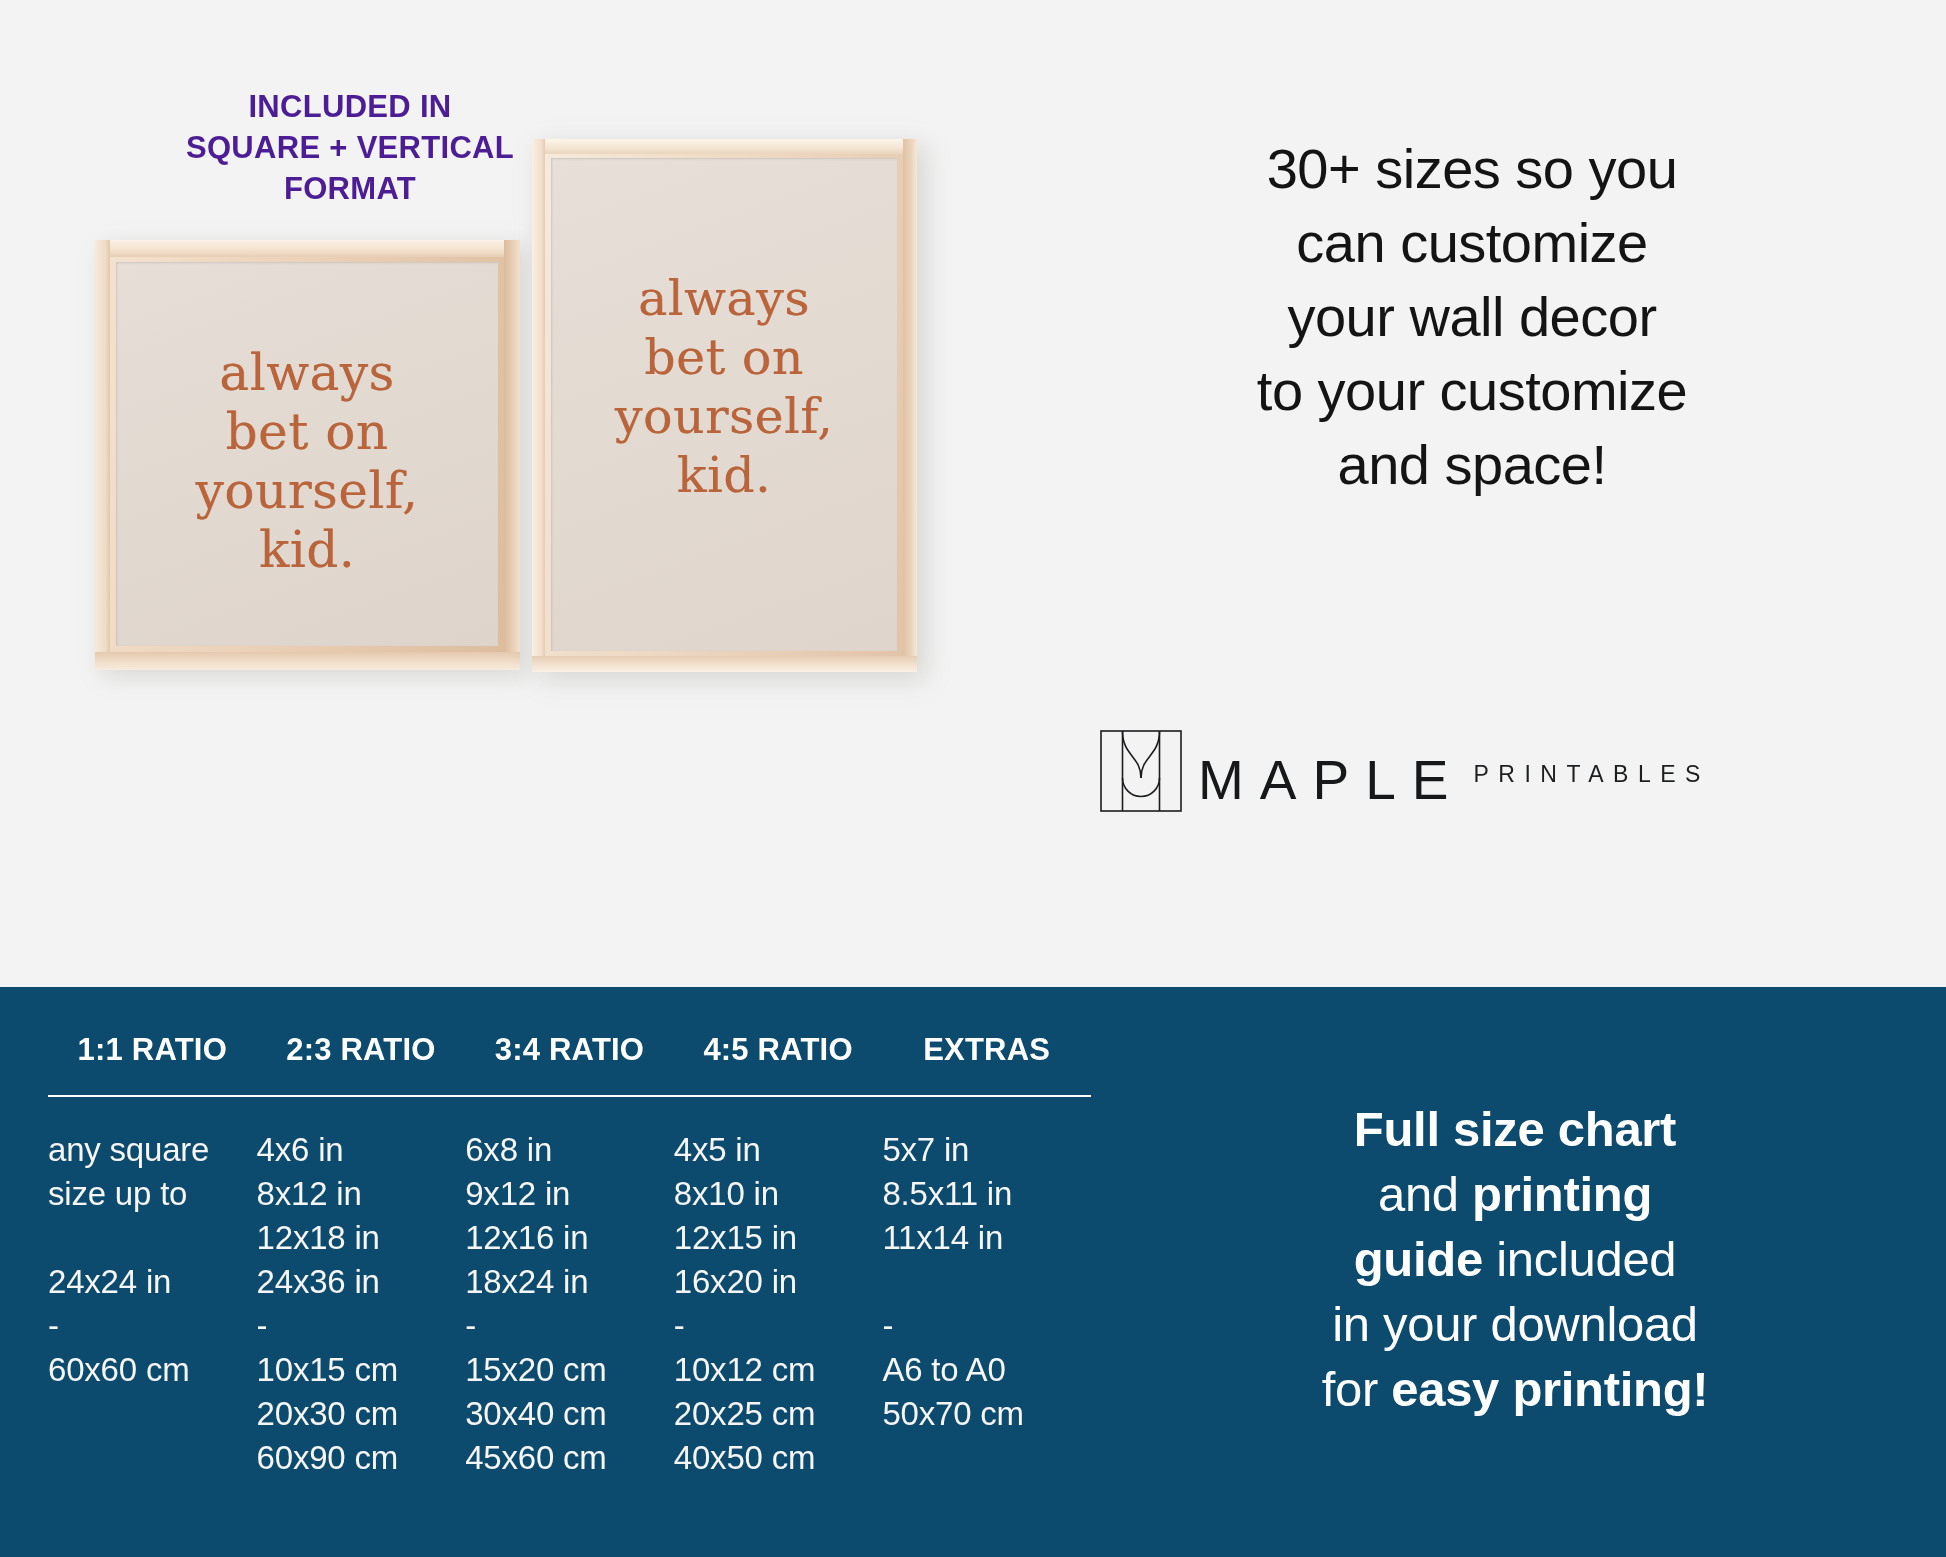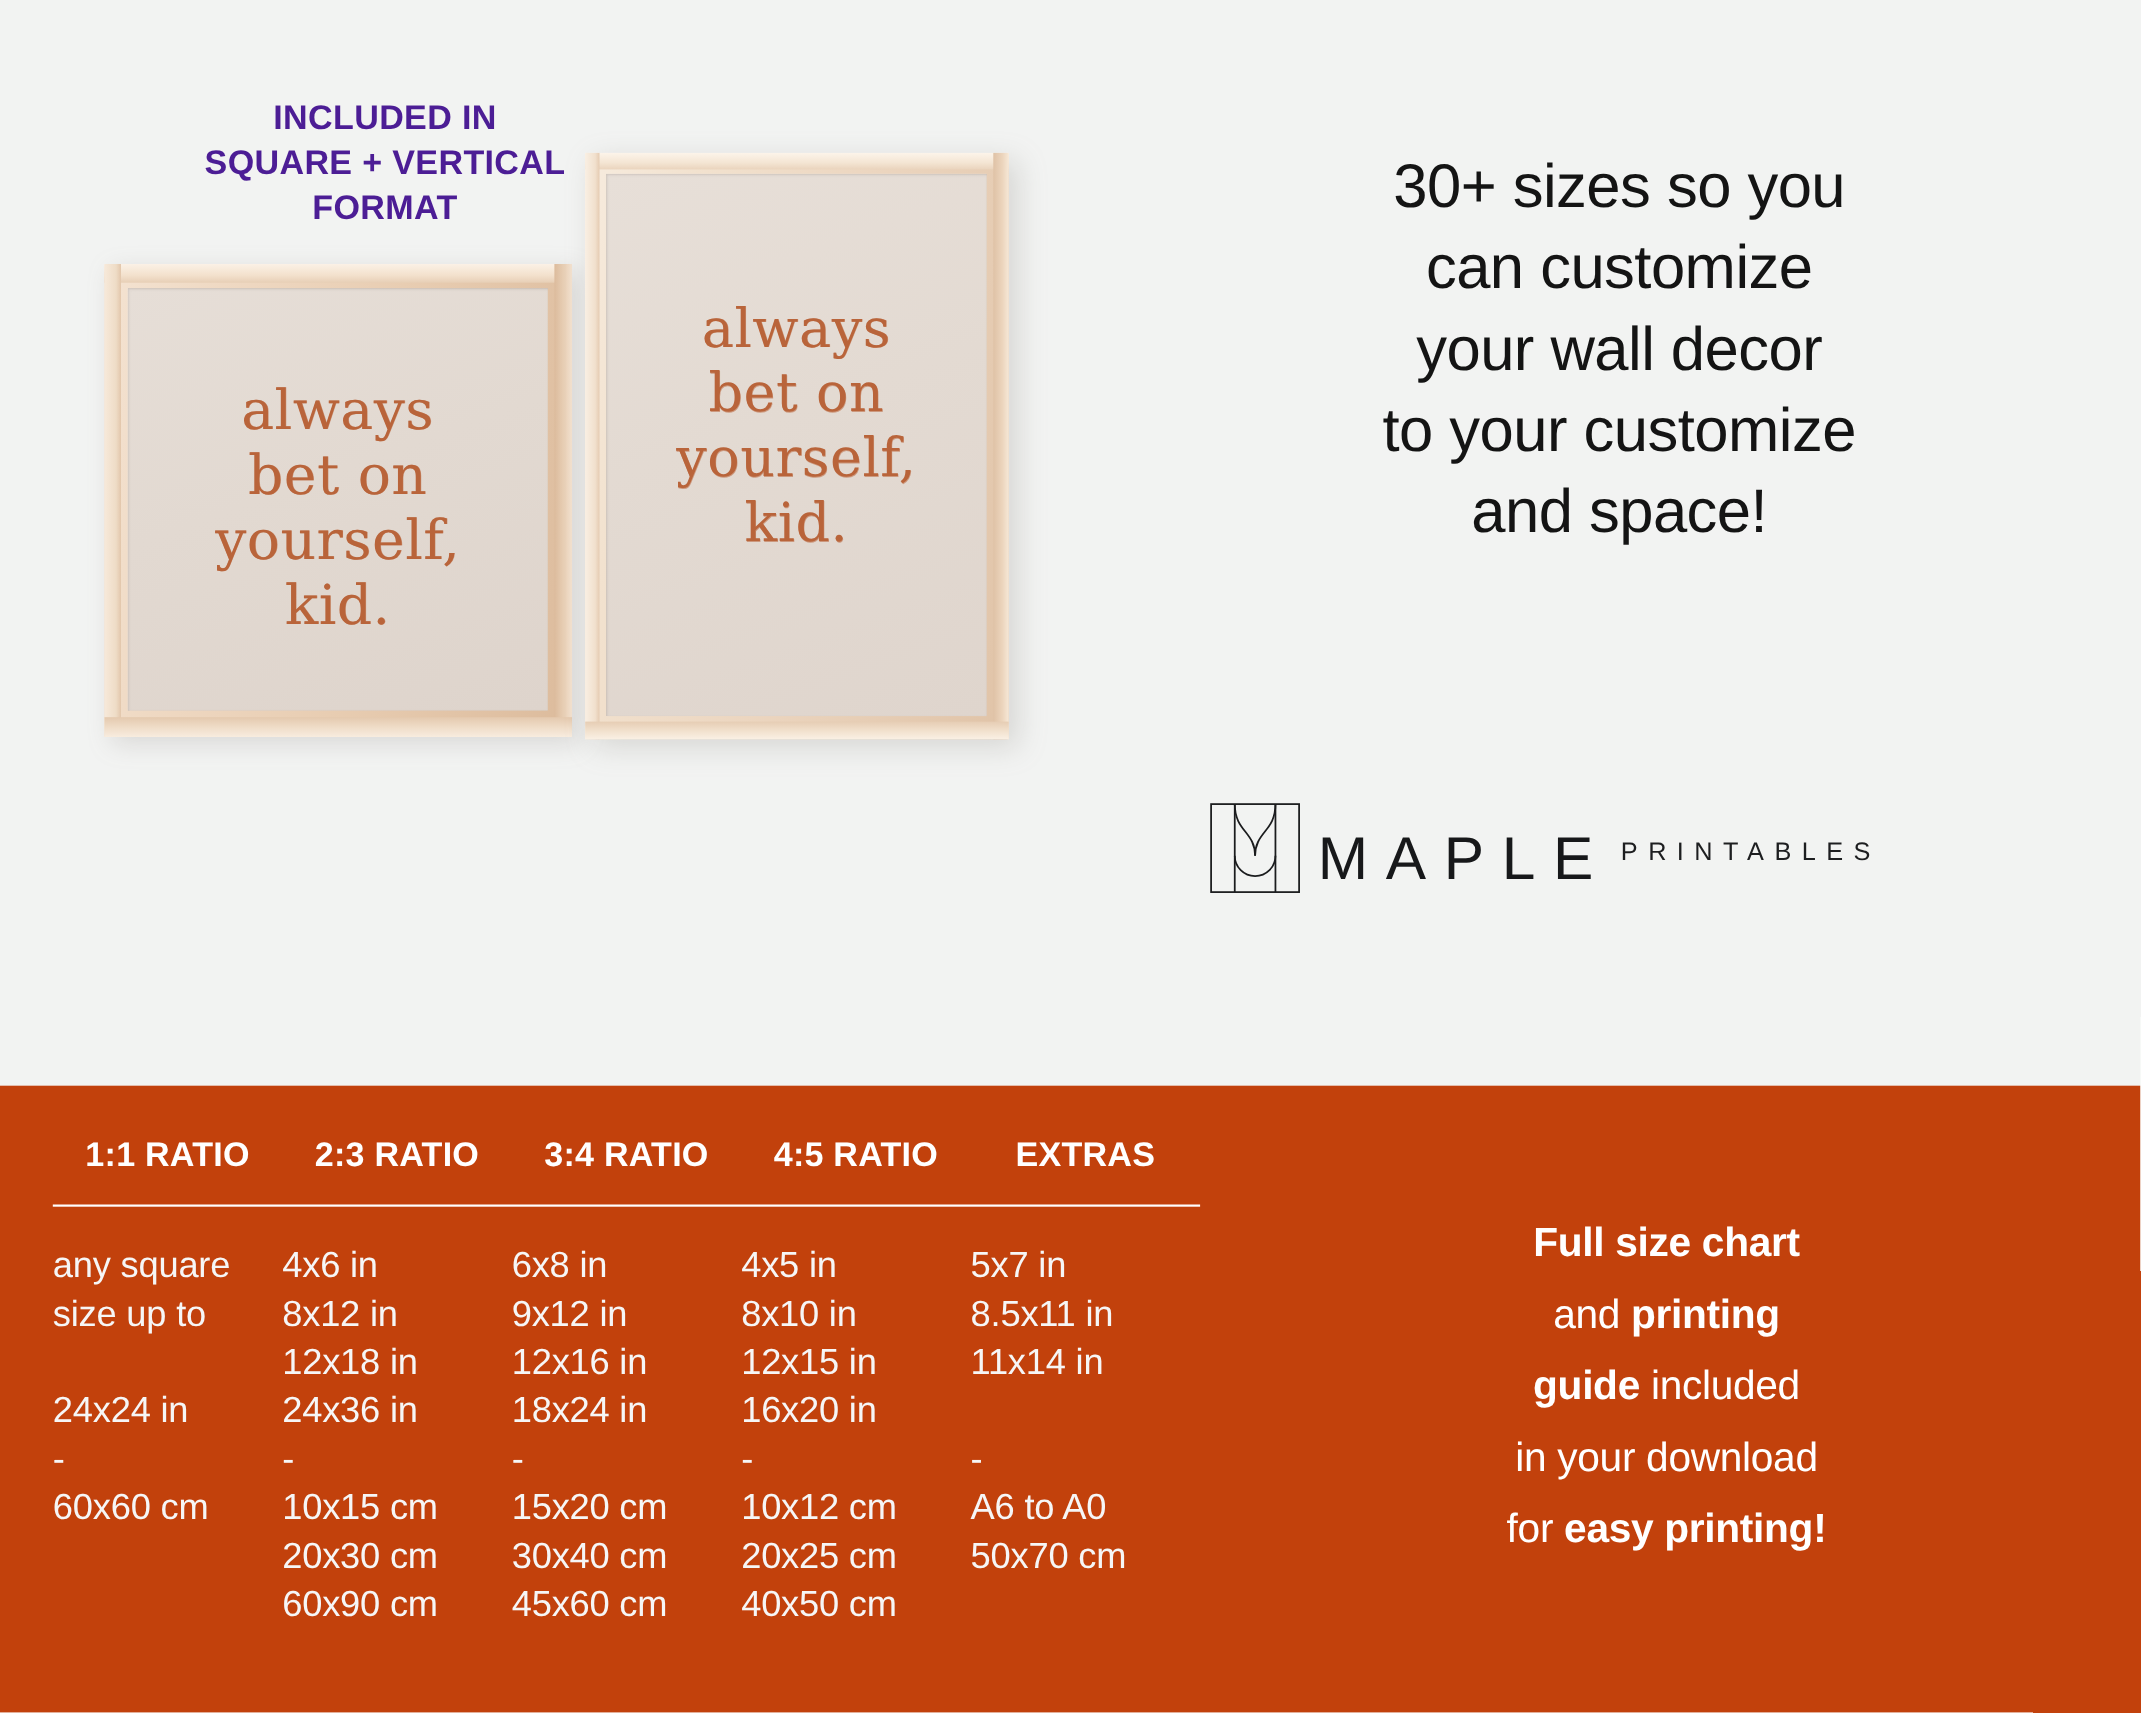--- a/index.html
+++ b/index.html
@@ -217,21 +217,21 @@
     color: #1d1e20;
     text-indent: 9px;
   }
 
   
   #bottom-section {
     position: absolute;
     left: 0; top: 987px;
     width: 1946px;
     height: 570px;
-    background: #c2410c;
+    background: #0c4a6e;
   }
 
   #size-table {
     position: absolute;
     left: 48px;
     top: 45px;
     width: 1043px;
   }
   #size-table-head {
     display: flex;
@@ -276,21 +276,21 @@
 
   
   #printing-copy {
     position: absolute;
     left: 1120px;
     top: 110px;
     width: 790px;
     text-align: center;
     font-family: "Liberation Sans", sans-serif;
     font-weight: 400;
-    font-size: 37px;
+    font-size: 49px;
     line-height: 65px;
     color: #ffffff;
     letter-spacing: -0.3px;
   }
   #printing-copy div { white-space: nowrap; }
   #printing-copy b { font-weight: bold; }
 </style>
 </head>
 <body>
 

